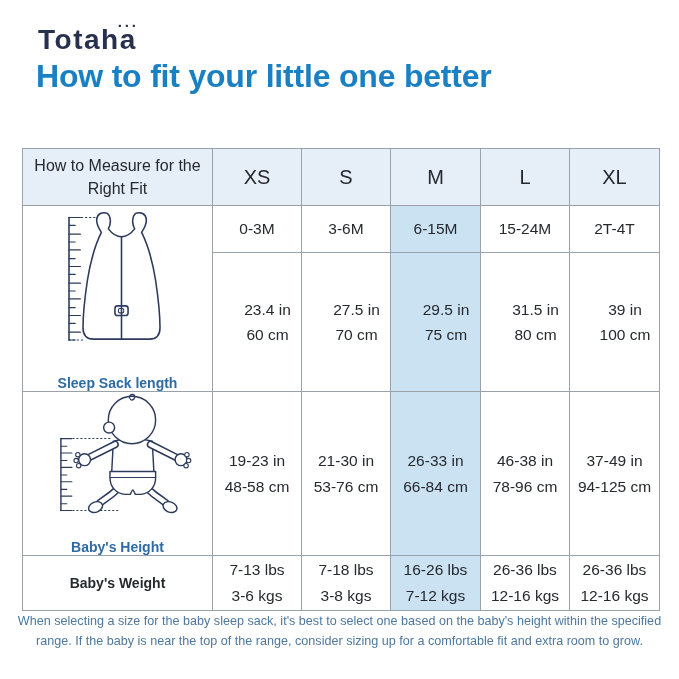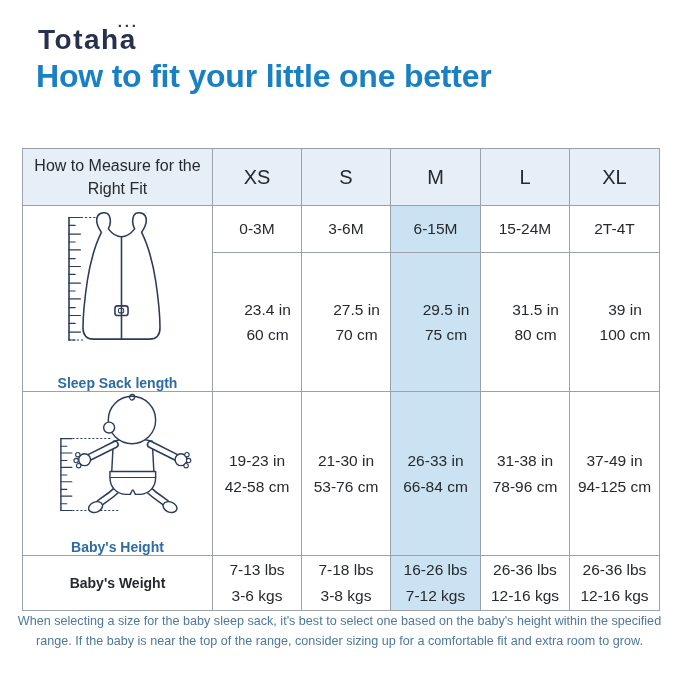--- a/index.html
+++ b/index.html
@@ -160,32 +160,32 @@
             <path d="M78,101 H132" stroke-width="1.3"></path>
             <circle cx="104" cy="33" r="28" fill="#ffffff"></circle>
             <circle cx="77" cy="42" r="6.5" fill="#ffffff"></circle>
             <path d="M101,7 C100,2 109,1 107,7 C106,10 102,10 102,8" stroke-width="1.5"></path>
           </svg>
           <div class="row-label">Baby's Height</div>
         </div>
       </td>
       <td class="two-line">
         <span>19-23 in</span>
-            <span>42-58 cm</span>
+            <span>48-58 cm</span>
       </td>
       <td class="two-line">
         <span>21-30 in</span>
             <span>53-76 cm</span>
       </td>
       <td class="two-line hl">
         <span>26-33 in</span>
             <span>66-84 cm</span>
       </td>
       <td class="two-line">
-        <span>31-38 in</span>
+        <span>46-38 in</span>
             <span>78-96 cm</span>
       </td>
       <td class="two-line">
         <span>37-49 in</span>
             <span>94-125 cm</span>
       </td>
     </tr>
 
     <tr class="wgt-row">
       <td class="label-only">Baby's Weight</td>

